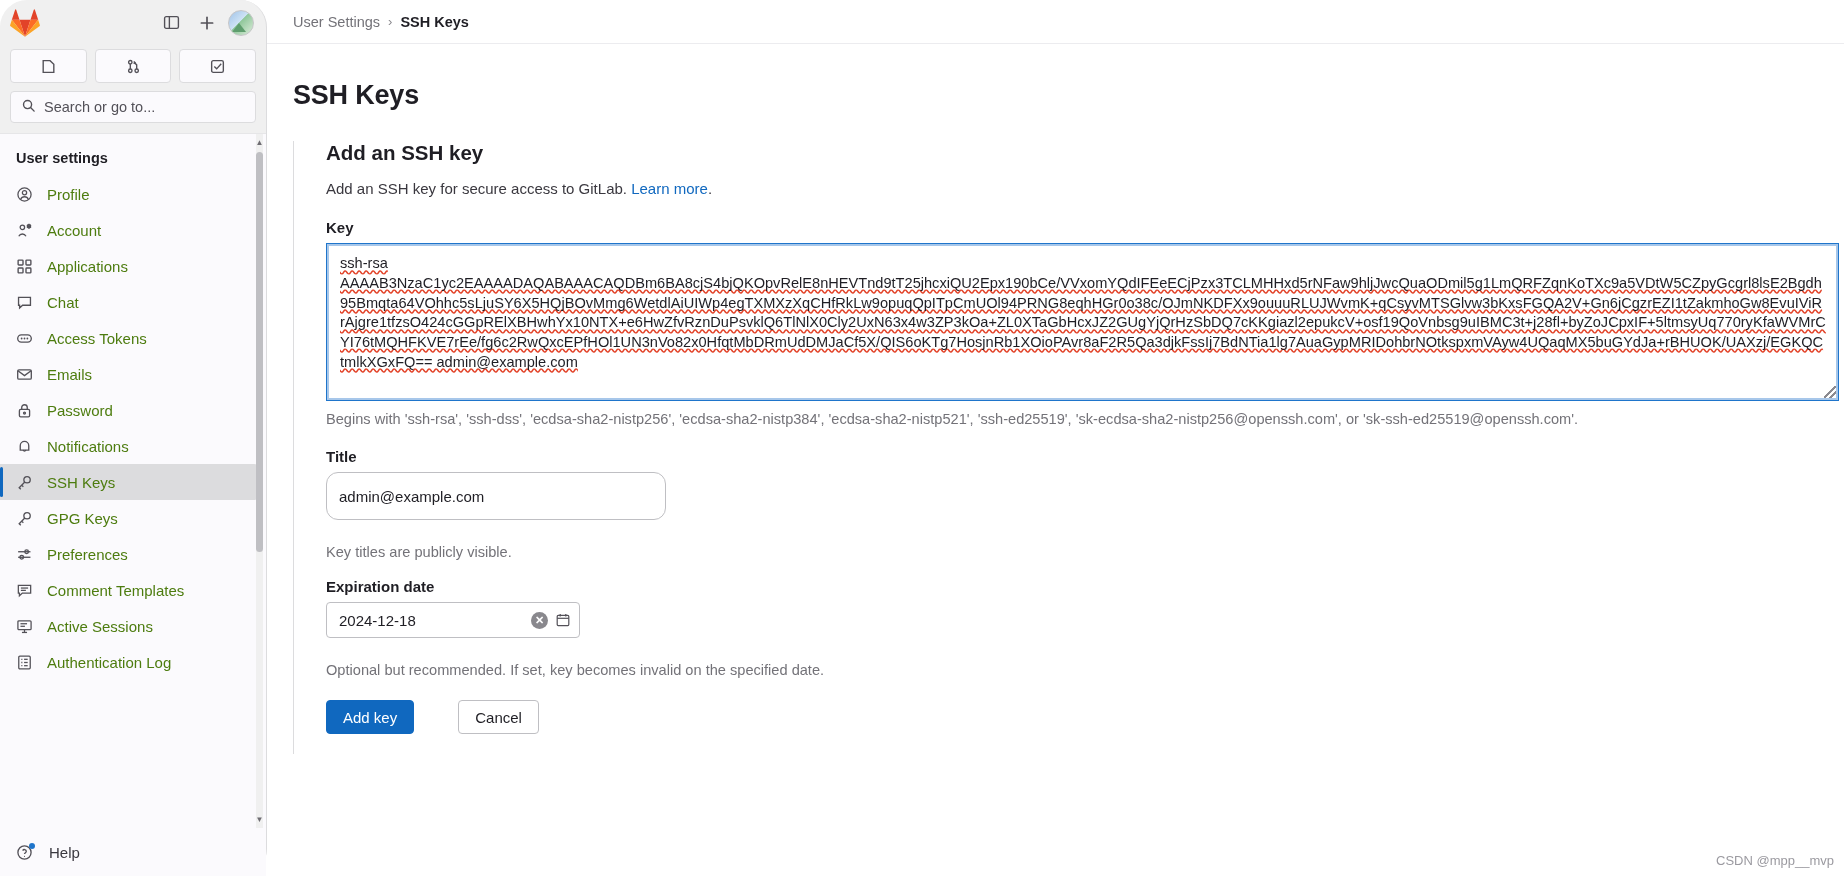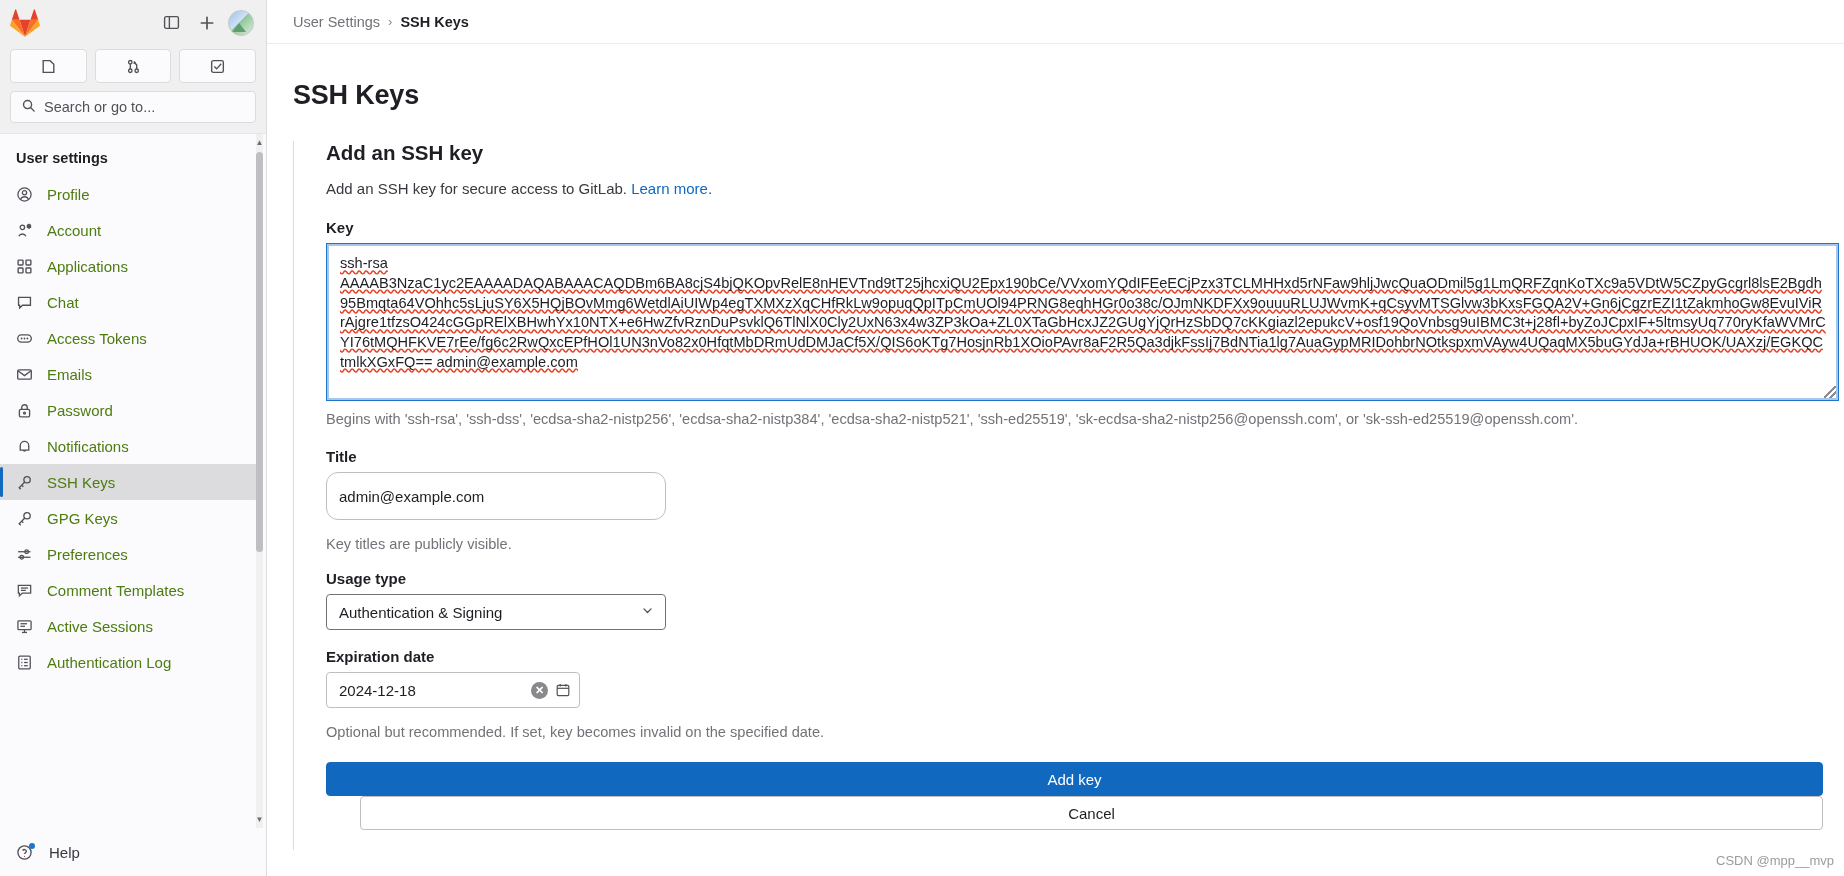--- a/index.html
+++ b/index.html
@@ -15,20 +15,21 @@
   .app { display: flex; width: 1844px; height: 876px; }
 
   
   .sidebar {
     width: 267px; height: 876px;
     background: #f0f0f0;
     border-right: 1px solid #dcdcde;
     display: flex; flex-direction: column;
     flex: 0 0 267px;
     position: relative;
+    border-radius: 27px;
   }
   .sb-top {
     height: 45px;
     display: flex; align-items: center;
     padding: 0 12px 0 10px;
     gap: 6px;
   }
   .gl-logo { width: 30px; height: 30px; flex: 0 0 30px; }
   .sb-top-spacer { flex: 1 1 auto; }
   .sb-icon-btn {
@@ -207,23 +208,23 @@
   .date-actions { display: flex; align-items: center; gap: 7px; }
   .clear-btn {
     width: 17px; height: 17px; border-radius: 50%;
     background: #89888d; color: #fff;
     display: flex; align-items: center; justify-content: center;
     font-size: 11px; line-height: 1; font-weight: bold;
   }
   .cal-ico { color: #535158; display: flex; }
 
   .field-block { margin-top: 18px; }
-  .sub-note { font-size: 14.6px; color: #737278; margin-top: 16px; }
-
-  .btn-row { display: flex; margin-top: 22px; padding-bottom: 20px; flex-direction: column; }
+  .sub-note { font-size: 14.6px; color: #737278; margin-top: 24px; }
+
+  .btn-row { display: flex; gap: 10px; margin-top: 22px; padding-bottom: 20px; }
   .btn {
     height: 34px; border-radius: 4px;
     display: flex; align-items: center; justify-content: center;
     padding: 0 16px; font-size: 15px;
   }
   .btn-primary { background: #1068bf; color: #fff; border: 1px solid #1068bf; }
   .btn-secondary { background: #fff; color: #1f1e24; border: 1px solid #bfbfc3; margin-left: 34px; }
 
   .watermark {
     position: absolute; right: 10px; bottom: 8px;
@@ -510,31 +511,20 @@
       <div class="help-text">Begins with 'ssh-rsa', 'ssh-dss', 'ecdsa-sha2-nistp256', 'ecdsa-sha2-nistp384', 'ecdsa-sha2-nistp521', 'ssh-ed25519', 'sk-ecdsa-sha2-nistp256@openssh.com', or 'sk-ssh-ed25519@openssh.com'.</div>
 
       <div class="field-block">
         <label class="field-label">Title</label>
         <div class="text-input">
           <span>admin@example.com</span>
         </div>
         <div class="sub-note">Key titles are publicly visible.</div>
       </div>
 
-      <div class="field-block">
-        <label class="field-label">Usage type</label>
-        <div class="select-input">
-          <span>Authentication &amp; Signing</span>
-          <span>
-            <svg width="15" height="15" viewBox="0 0 16 16" fill="none" stroke="#535158" stroke-width="1.4" stroke-linecap="round">
-              <path d="M4.2 6.3 8 10.1l3.8-3.8"></path>
-            </svg>
-          </span>
-        </div>
-      </div>
 
       <div class="field-block">
         <label class="field-label">Expiration date</label>
         <div class="date-input">
           <span>2024-12-18</span>
           <span class="date-actions">
             <span class="clear-btn">✕</span>
             <span class="cal-ico">
               <svg width="16" height="16" viewBox="0 0 16 16" fill="none" stroke="currentColor" stroke-width="1.2">
                 <rect x="2.2" y="3.4" width="11.6" height="10.2" rx="1"></rect>

